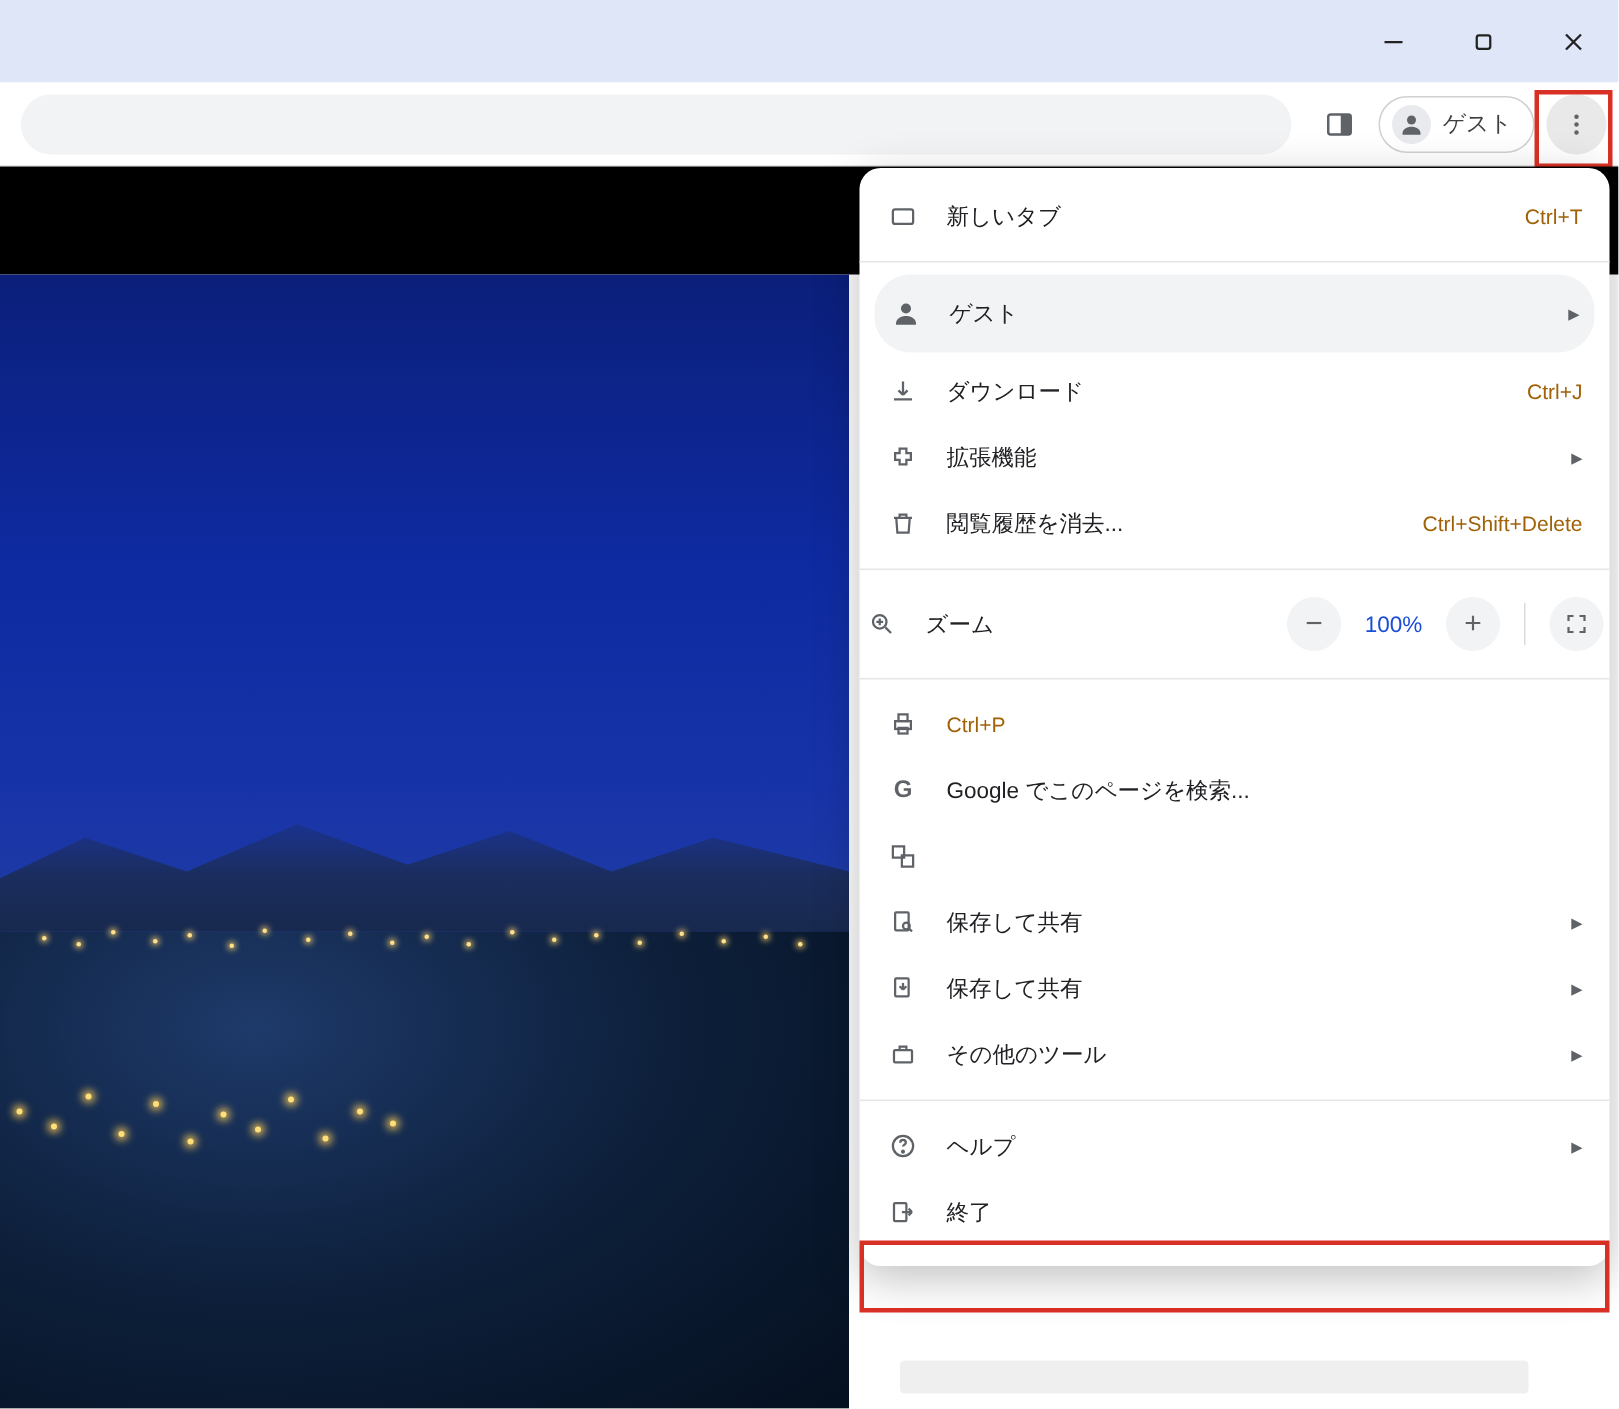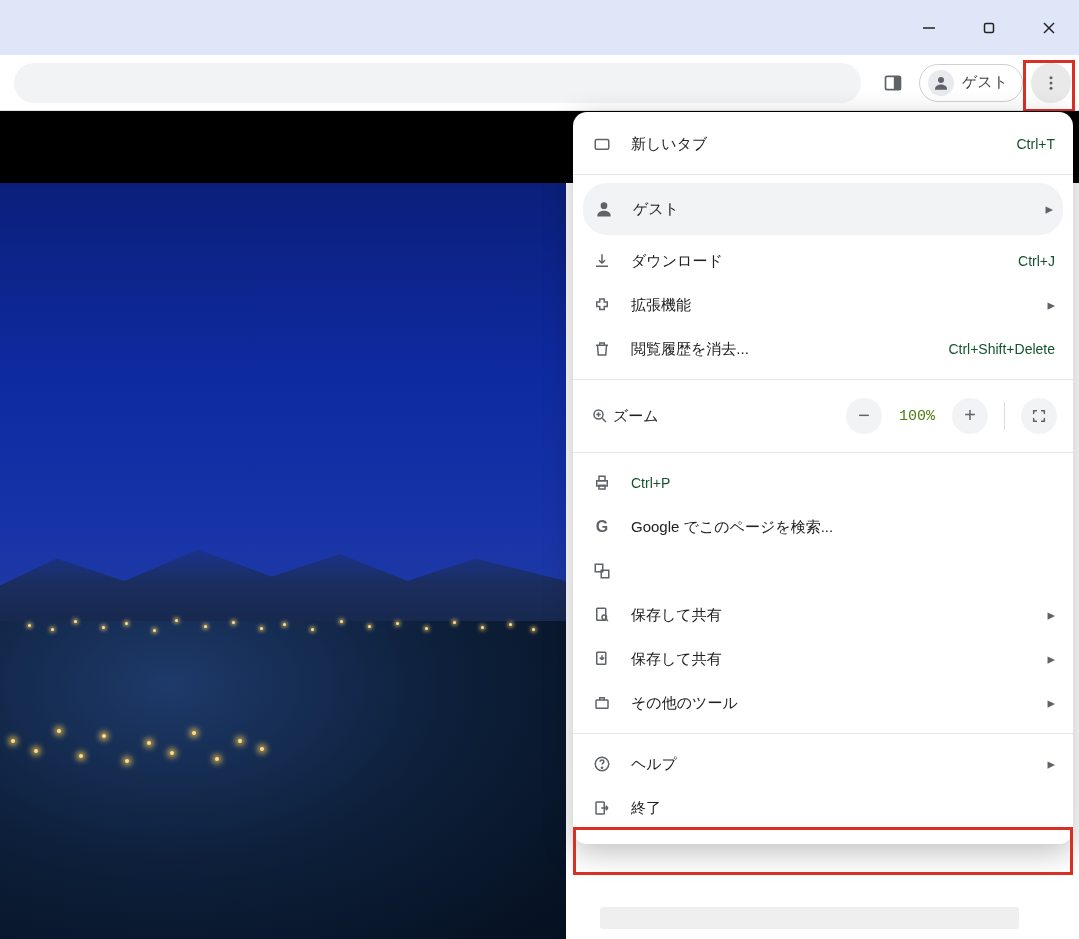--- a/index.html
+++ b/index.html
@@ -153,31 +153,31 @@
     background:#f1f3f4;
     border-radius:24px;
     margin:4px 10px;
     padding:0 10px;
     height:52px;
   }
   .menu-item .micon {
     width:22px;display:flex;justify-content:center;color:#5f6368;flex-shrink:0;
   }
   .menu-item .label {flex:1;}
-  .menu-item .shortcut {color:#14532d;font-size:14px;}
+  .menu-item .shortcut {color:#a16207;font-size:14px;}
   .menu-item .chev {color:#5f6368;}
   .sep {height:1px;background:#e6e6e6;margin:8px 0;}
   .zoom-row {
-    display:flex;align-items:center;height:56px;padding:0 16px;gap:2px;font-family:Liberation Mono, monospace;
+    display:flex;align-items:center;height:56px;padding:0 4px;gap:18px;
   }
   .zoom-row .micon{width:22px;display:flex;justify-content:center;color:#5f6368;}
   .zoom-row .zlabel{flex:1;font-size:15px;color:#202124;}
   .zoom-ctrls{display:flex;align-items:center;gap:12px;}
   .zbtn{width:36px;height:36px;border-radius:50%;background:#f1f3f4;display:flex;align-items:center;justify-content:center;color:#5f6368;font-size:20px;}
-  .zval{font-size:15px;color:#4d7c0f;min-width:46px;text-align:center;}
+  .zval{font-size:15px;color:#1d4ed8;min-width:46px;text-align:center;}
   .zdiv{width:1px;height:28px;background:#dadce0;margin:0 4px;}
   .fsbtn{width:36px;height:36px;border-radius:50%;background:#f1f3f4;display:flex;align-items:center;justify-content:center;color:#5f6368;}
   .settings-hl {
     position:absolute;
     right:6px;
     width:500px;
     height:49px;
     border:3px solid #d93025;
     pointer-events:none;
     z-index:20;

